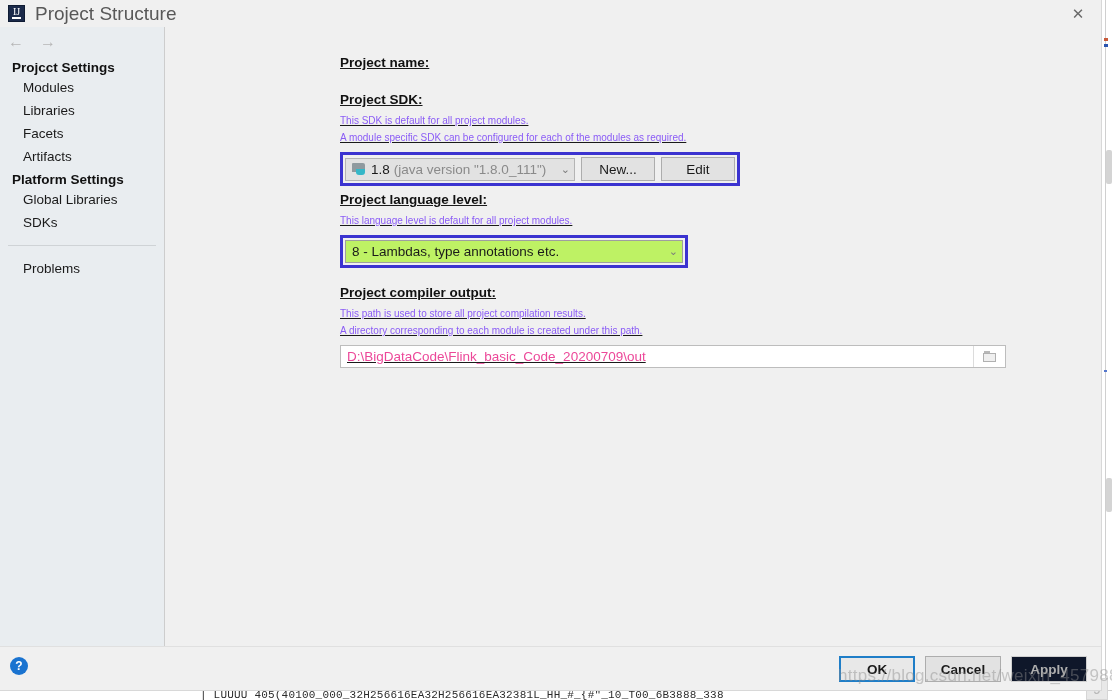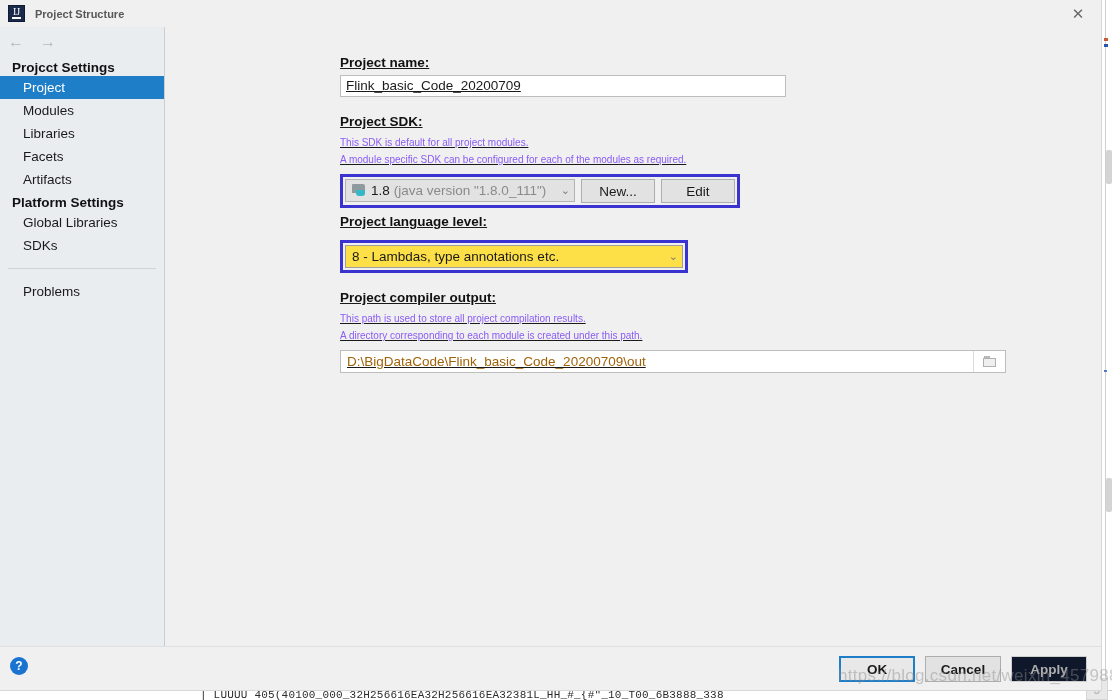--- a/index.html
+++ b/index.html
@@ -131,23 +131,22 @@
     line-height: 11px;
   }
   .app-icon .ijbar {
     position: absolute;
     left: 3px; bottom: 2px;
     width: 9px; height: 2px;
     background: #ffffff;
   }
   .title-text {
     margin-left: 10px;
-    font-size: 11px;
+    font-size: 19px;
     color: #585858;
-    font-weight: bold;
   }
   .close-btn {
     position: absolute;
     right: 0; top: 0;
     width: 46px; height: 27px;
     display: flex;
     align-items: center;
     justify-content: center;
     color: #6a6a6a;
     font-size: 15px;
@@ -251,35 +250,35 @@
   .hl-box {
     display: inline-block;
     border: 3px solid #3b33d0;
     padding: 2px;
     background: transparent;
   }
 
   
   .sdk-row {
     display: flex;
-    align-items: flex-start;
+    align-items: center;
     gap: 6px;
   }
   .combo {
     height: 23px;
     background: #e2e2e2;
     border: 1px solid #b4b4b4;
     display: flex;
     align-items: center;
     padding: 0 4px 0 6px;
     font-size: 13.5px;
     position: relative;
   }
   .combo.enabled {
-    background: #fde047;
+    background: #bef264;
     border: 1px solid #9f9f9f;
   }
   .combo .chev {
     margin-left: auto;
     color: #7c7c7c;
     font-size: 11px;
     padding-left: 8px;
   }
   .sdk-combo { width: 230px; }
   .sdk-icon {
@@ -324,21 +323,21 @@
     width: 666px;
     height: 23px;
     border: 1px solid #bdbdbd;
     background: #ffffff;
     align-items: center;
   }
   .path-row .val {
     flex: 1 1 auto;
     padding-left: 6px;
     font-size: 13.5px;
-    color: #a16207;
+    color: #ec4899;
     white-space: nowrap;
     overflow: hidden;
   }
   .browse-btn {
     width: 32px; height: 21px;
     border-left: 1px solid #dcdcdc;
     display: flex;
     align-items: center;
     justify-content: center;
     flex: 0 0 32px;
@@ -447,39 +446,37 @@
     <div class="body">
 
       <div class="sidebar">
 
         <div class="navbar">
           <span class="nav-arrow">←</span>
           <span class="nav-arrow">→</span>
         </div>
 
         <div class="side-group">Projcct Settings</div>
-        <div class="side-item selected">Project</div>
         <div class="side-item">Modules</div>
         <div class="side-item">Libraries</div>
         <div class="side-item">Facets</div>
         <div class="side-item">Artifacts</div>
 
         <div class="side-group">Platform Settings</div>
         <div class="side-item">Global Libraries</div>
         <div class="side-item">SDKs</div>
 
         <div class="side-sep"></div>
         <div class="side-item standalone">Problems</div>
       </div>
 
       <div class="content">
 
         <div class="section">
           <div class="label-bold">Project name:</div>
-          <div class="textfield">Flink_basic_Code_20200709</div>
         </div>
 
         <div class="gap-lg"></div>
 
         <div class="section">
           <div class="label-bold">Project SDK:</div>
           <div class="desc">This SDK is default for all project modules.</div>
           <div class="desc">A module specific SDK can be configured for each of the modules as required.</div>
           <div class="gap-sm"></div>
           <div class="hl-box">
@@ -496,20 +493,21 @@
               <div class="btn">New...</div>
               <div class="btn">Edit</div>
             </div>
           </div>
         </div>
 
         <div class="gap-sm"></div>
 
         <div class="section">
           <div class="label-bold">Project language level:</div>
+          <div class="desc">This language level is default for all project modules.</div>
           <div class="gap-sm"></div>
           <div class="hl-box">
             <div class="combo enabled lang-combo">
               <span>8 - Lambdas, type annotations etc.</span>
               <span class="chev">⌄</span>
             </div>
           </div>
         </div>
 
         <div class="gap-lg"></div>

